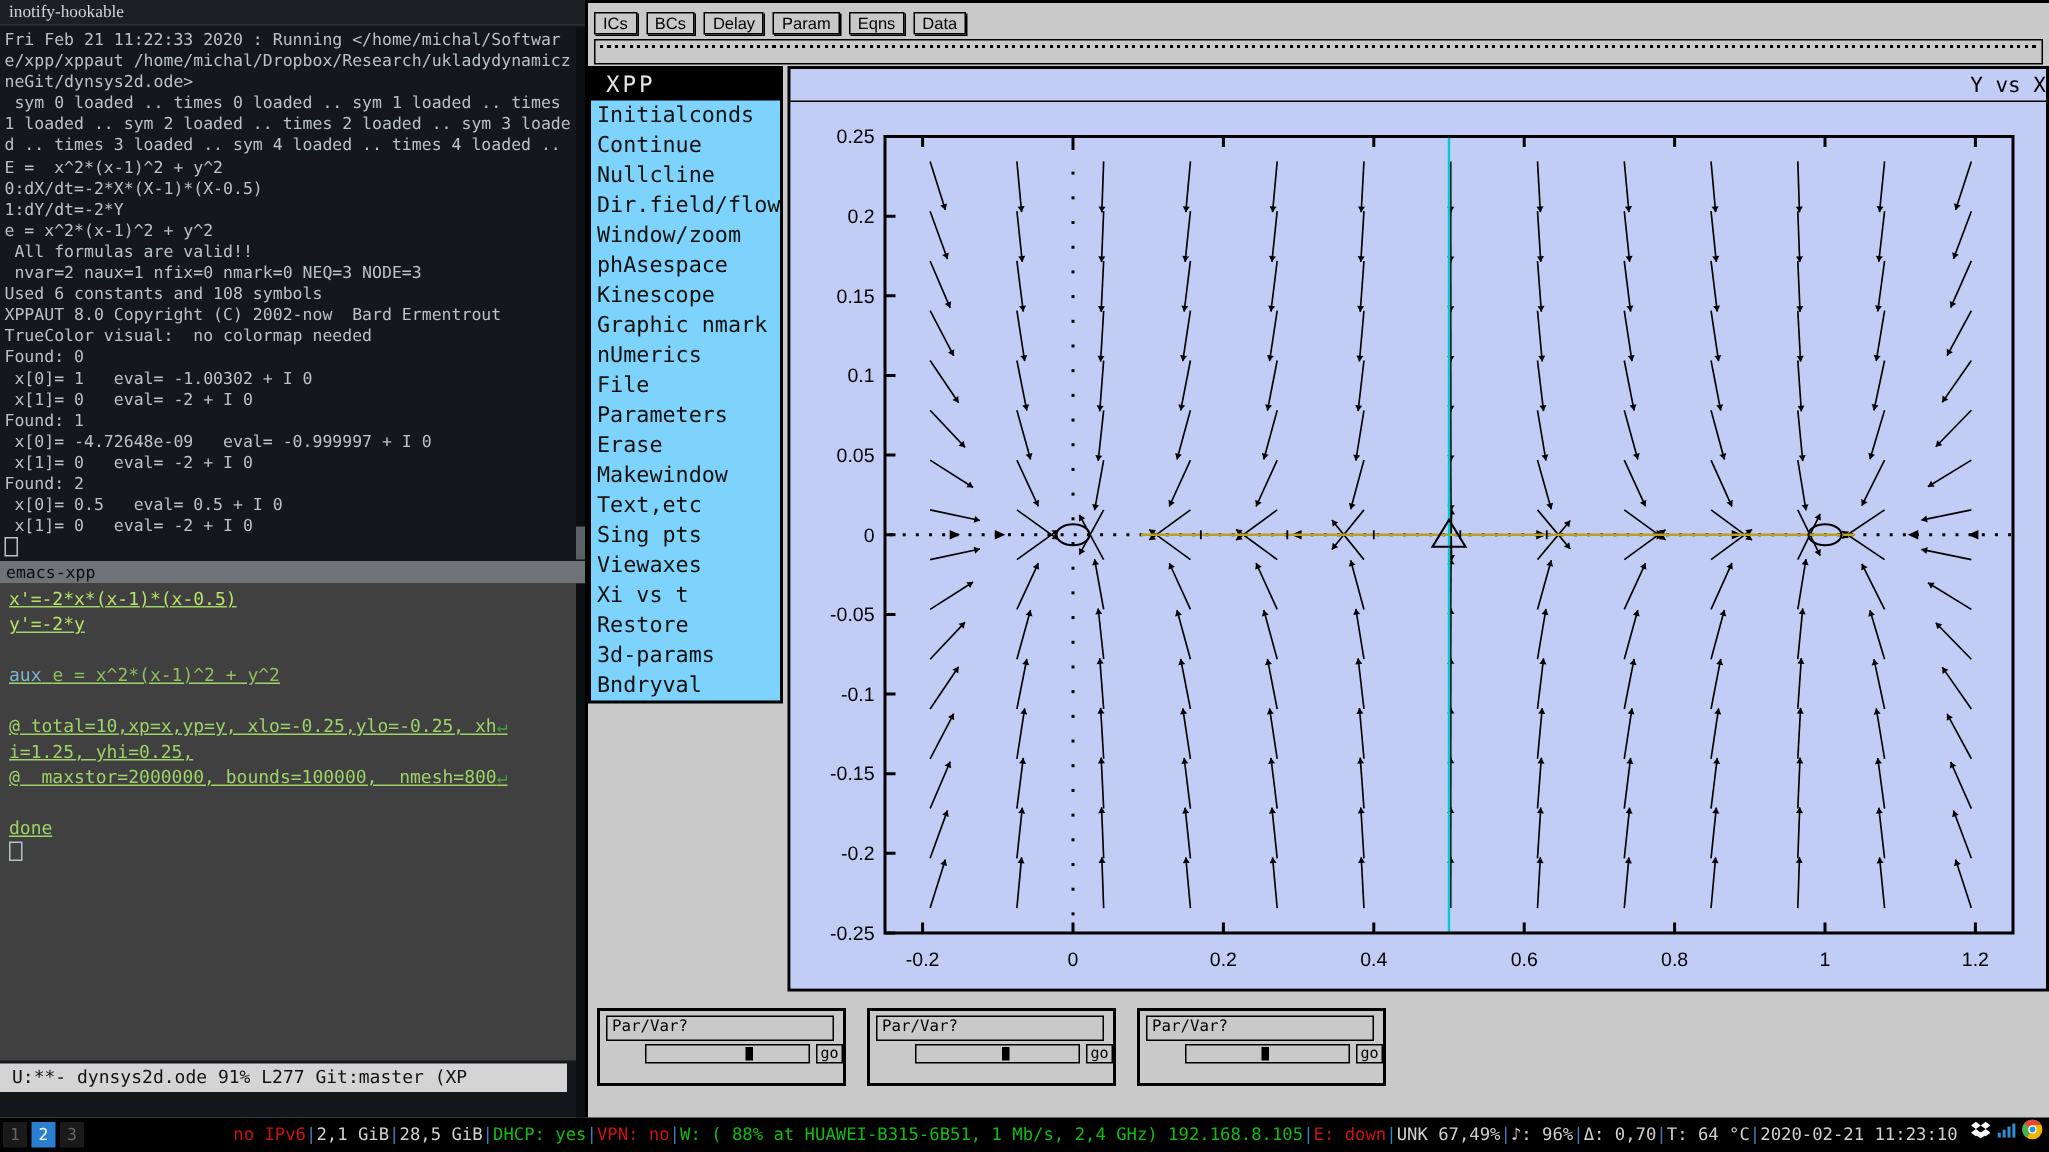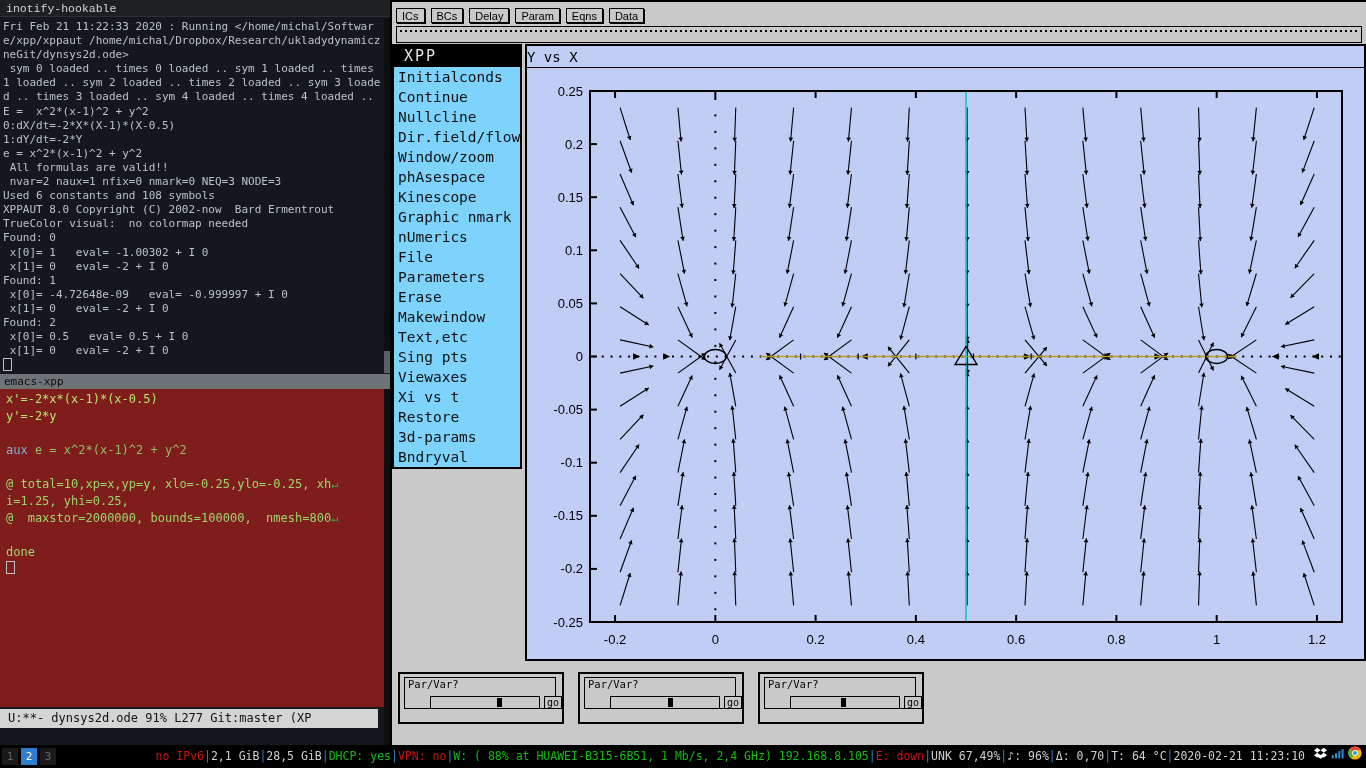--- a/index.html
+++ b/index.html
@@ -3,32 +3,32 @@
 <meta charset="utf-8">
 <style>
   html,body{margin:0;padding:0;background:#000;}
   body{width:1366px;height:768px;overflow:hidden;font-family:"DejaVu Sans Mono",monospace;}
   #root{position:relative;width:1366px;height:768px;background:#c9c9c9;}
 
   
   #leftcol{position:absolute;left:0;top:0;width:390px;height:745px;background:#14181c;}
   .titlebar{height:17px;background:#1c2023;color:#cfd6dc;font-size:11.5px;
             line-height:17px;padding-left:6px;border-bottom:1px solid #2a3034;
-            box-sizing:border-box;font-family:Liberation Mono, monospace;}
+            box-sizing:border-box;font-family:Liberation Serif, serif;}
   .term{position:absolute;left:0;top:18px;width:384px;height:355px;background:#14181c;
         color:#b9c2c8;font-size:11px;line-height:14.1px;padding:2px 3px;box-sizing:border-box;
         white-space:pre-wrap;word-break:break-all;font-family:"DejaVu Sans Mono",monospace;}
   .cursorblk{display:inline-block;width:7px;height:11px;border:1px solid #b9c2c8;
              vertical-align:-1px;}
   .emacshdr{position:absolute;left:0;top:374px;width:390px;height:15px;background:#6e7378;
             color:#0d0d0d;font-size:11px;line-height:15px;padding-left:4px;box-sizing:border-box;
             font-family:"DejaVu Sans Mono",monospace;}
-  .emacsbody{position:absolute;left:0;top:389px;width:384px;height:318px;background:#7f1d1d;
+  .emacsbody{position:absolute;left:0;top:389px;width:384px;height:318px;background:#404040;
              font-size:12px;line-height:17px;padding:2px 6px;box-sizing:border-box;
-             font-family:"DejaVu Sans Mono",monospace;color:#9fd36a;white-space:pre;}
+             font-family:"DejaVu Sans Mono",monospace;color:#9fd36a;white-space:pre;text-decoration:underline;}
   .eq{color:#b6e36a;}
   .aux-kw{color:#7fb3d5;}
   .aux-rest{color:#8fbf5f;}
   .opt{color:#9fd36a;}
   .wrapmark{color:#3fa33f;}
   .done{color:#9fd36a;}
   .modeline{position:absolute;left:0;top:709px;width:378px;height:19px;background:#d4d4d4;
             color:#111;font-size:12px;line-height:19px;font-weight:normal;overflow:hidden;
             white-space:nowrap;padding-left:8px;box-sizing:border-box;
             font-family:"DejaVu Sans Mono",monospace;}
@@ -54,29 +54,29 @@
         border:2px solid #000;box-sizing:border-box;}
   .menu .mtitle{height:21px;line-height:21px;background:#000;color:#e6e6e6;font-size:15px;
                 padding-left:10px;letter-spacing:2px;box-sizing:border-box;}
   .menu .mitem{height:20px;line-height:20px;font-size:14.5px;color:#111;padding-left:4px;
                box-sizing:border-box;}
 
   
   .plotframe{position:absolute;left:525px;top:44px;width:841px;height:617px;background:#c2cdf5;
              border:2px solid #000;box-sizing:border-box;}
   .plottitle{position:absolute;left:0;top:0;width:100%;height:22px;line-height:22px;
-             text-align:left;font-size:14px;color:#000;border-bottom:1px solid #000;
+             text-align:right;font-size:14px;color:#000;border-bottom:1px solid #000;
              box-sizing:border-box;}
   .plotsvgwrap{position:absolute;left:0;top:23px;width:837px;height:590px;}
 
   
   .pvrow{position:absolute;left:398px;top:672px;width:560px;height:55px;}
   .pvbox{position:absolute;top:0;width:166px;height:52px;background:#c9c9c9;
          border:2px solid #000;box-sizing:border-box;}
-  .pvlabel{position:absolute;left:4px;top:3px;width:152px;height:32px;background:#c9c9c9;
+  .pvlabel{position:absolute;left:4px;top:3px;width:152px;height:17px;background:#c9c9c9;
            border:1px solid #000;font-size:10.5px;line-height:13px;padding-left:3px;
            box-sizing:border-box;color:#000;}
   .pvslider{position:absolute;left:30px;top:22px;width:110px;height:13px;background:#c9c9c9;
             border:1px solid #000;box-sizing:border-box;}
   .pvknob{position:absolute;width:5px;top:1px;height:9px;background:#000;}
   .pvgo{position:absolute;left:144px;top:22px;width:18px;height:13px;border:1px solid #000;
         font-size:10px;line-height:11px;text-align:center;box-sizing:border-box;color:#000;background:#c9c9c9;}
 
   
   #taskbar{position:absolute;left:0;top:745px;width:1366px;height:23px;background:#000;

